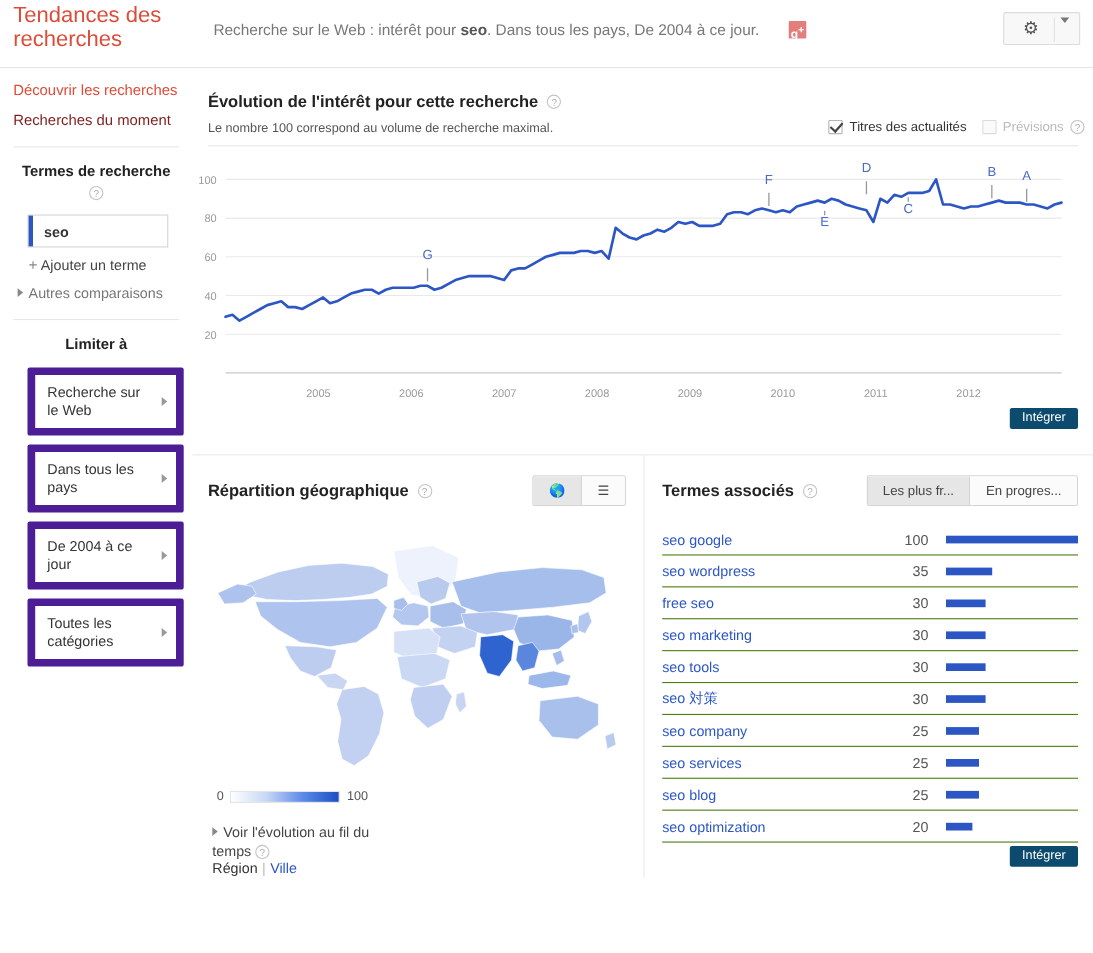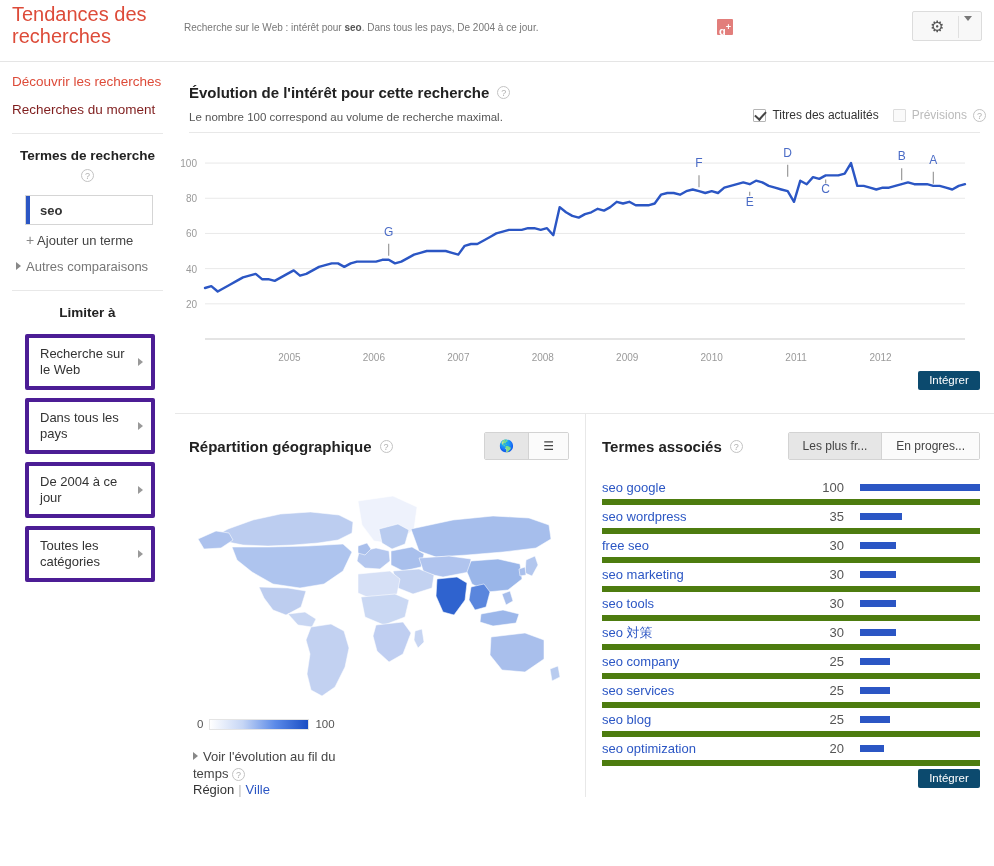--- a/index.html
+++ b/index.html
@@ -17,22 +17,22 @@
   
   .topbar {
     position: absolute; left:0; top:0; width:994px; height:62px;
     border-bottom: 1px solid #e5e5e5; background:#fff;
   }
   .brand {
     position:absolute; left:12px; top:3px; width:160px;
     color:#dd4b39; font-size:20px; line-height:22px;
   }
   .query-desc {
-    position:absolute; left:184px; top:19px; width:520px;
-    color:#777; font-size:10px; line-height:17px;
+    position:absolute; left:194px; top:19px; width:520px;
+    color:#777; font-size:14px; line-height:17px;
   }
   .query-desc b { color:#555; }
   .gplus {
     position:absolute; left:717px; top:19px; width:16px; height:16px;
     background:#d9534f; color:#fff; font-size:11px; font-weight:bold;
     text-align:center; line-height:16px; border-radius:1px;
     opacity:.75;
   }
   .gear-btn {
     position:absolute; right:12px; top:11px; width:70px; height:30px;
@@ -60,22 +60,22 @@
     background:#fff; position:relative; display:flex; align-items:center;
   }
   .term-accent { position:absolute; left:0; top:0; width:4px; height:28px; background:#2b56c4; }
   .term-text { margin-left:14px; font-weight:bold; font-size:13px; color:#333; }
   .add-term { margin:7px 0 0 14px; color:#444; font-size:13px; cursor:pointer; }
   .add-term .plus { color:#888; font-size:14px; }
   .more-comp { margin:11px 0 0 4px; color:#777; font-size:13px; cursor:pointer; }
   .tri { display:inline-block; width:0;height:0;border-top:4px solid transparent;border-bottom:4px solid transparent;border-left:5px solid #888; margin-right:5px; vertical-align:1px;}
   .filters { margin-top:14px; }
   .filt {
-    position:relative; margin:0 0 8px 13px; width:130px; min-height:38px;
-    border:4px solid #4c1d95; background:#fff; border-radius:2px;
+    position:relative; margin:0 0 8px 13px; width:142px; min-height:38px;
+    border:7px solid #4c1d95; background:#fff; border-radius:2px;
     padding:8px 22px 8px 11px; font-size:13px; color:#333; line-height:16px; cursor:pointer;
   }
   .filt .tr { position:absolute; right:8px; top:50%; margin-top:-4px; width:0;height:0;
     border-top:4px solid transparent;border-bottom:4px solid transparent;border-left:5px solid #999; }
 
   
   .main { position:absolute; left:175px; top:62px; width:819px; }
 
   .panel-head { padding:22px 8px 0 14px; }
   .panel-title { font-weight:bold; font-size:15px; color:#222; display:flex; align-items:center; gap:8px; }
@@ -120,21 +120,21 @@
   .grad { width:100px; height:11px; background:linear-gradient(to right,#ffffff,#c6d6f5,#5b8ae8,#1b4ec4); border:1px solid #e4e4e4; }
 
   .geo-foot { display:flex; justify-content:space-between; align-items:flex-start; margin:18px 6px 0 4px;flex-direction:column; }
   .geo-link { color:#444; font-size:13px; width:170px; line-height:17px; cursor:pointer; }
   .regville { font-size:13px; color:#333; }
   .regville a { color:#2b56c4; text-decoration:none; cursor:pointer; }
   .regville .pipe { color:#bbb; margin:0 4px; }
 
   
   .rel-table { margin-top:16px; }
-  .rel-row { display:flex; align-items:center; height:29px; border-bottom:6px solid #4d7c0f; }
+  .rel-row { display:flex; align-items:center; height:29px; border-bottom:1px solid #4d7c0f; }
   .rel-name { flex:1; color:#2b56c4; font-size:13px; cursor:pointer; }
   .rel-val { width:34px; text-align:right; color:#555; font-size:13px; }
   .rel-barwrap { width:120px; margin-left:16px; }
   .rel-bar { height:7px; background:#2b56c4; }
   .embed-rel { position:absolute; right:14px; bottom:9px; }
 </style>
 </head>
 <body>
 
 <div class="page">

